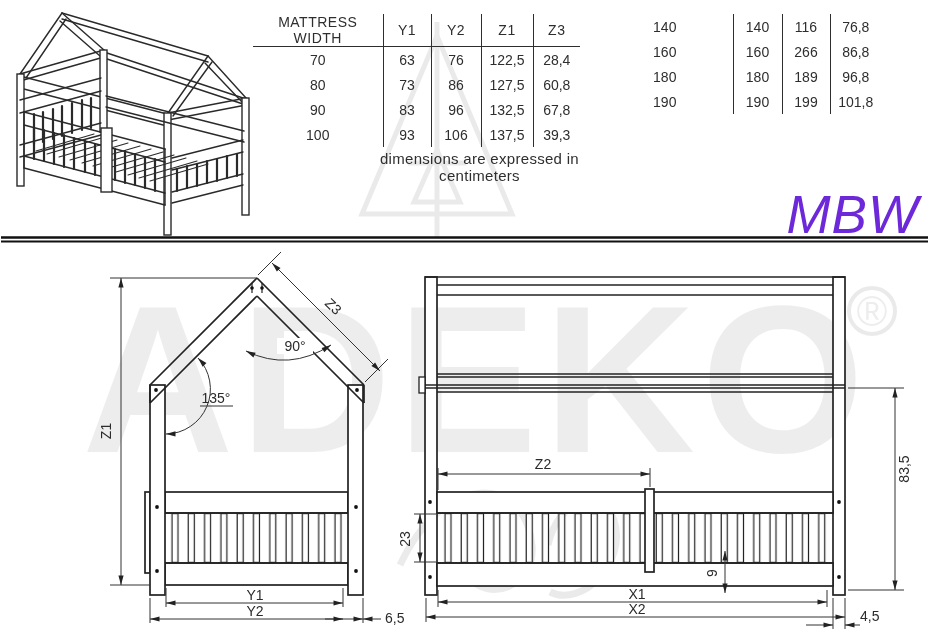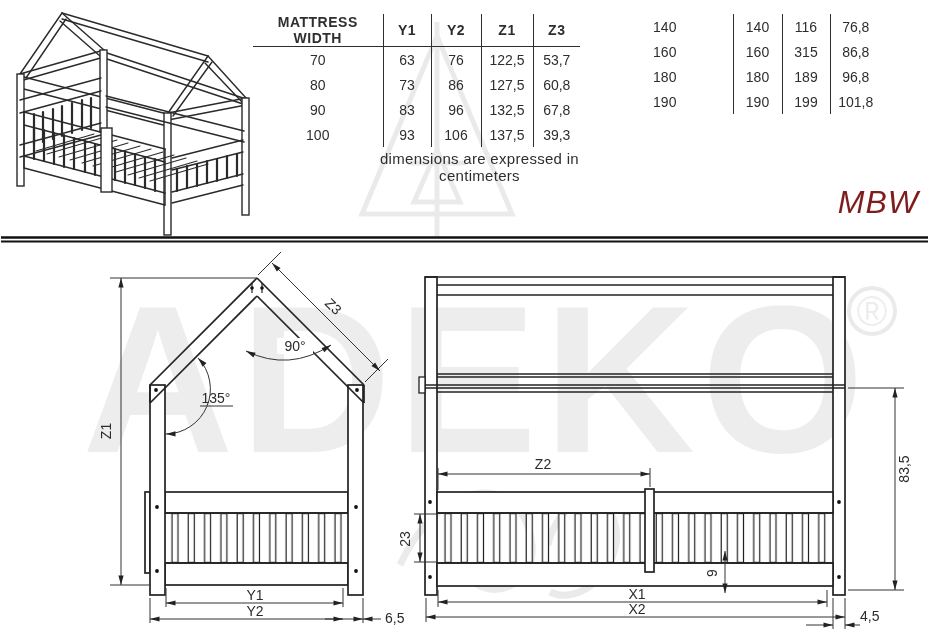--- a/index.html
+++ b/index.html
@@ -7,30 +7,30 @@
     width:930px;height:640px;position:relative;background:#ffffff;
     font-family:"Liberation Sans", sans-serif;color:#2b2b2b;overflow:hidden;
   }
   #drawing{position:absolute;left:0;top:0;z-index:1;}
   .spec-table{
     position:absolute;top:14px;z-index:3;border-collapse:collapse;table-layout:fixed;
     font-size:14px;color:#2e2e2e;background:transparent;
   }
   #width-table{left:253px;width:327px;}
   #length-table{left:597px;width:284px;}
-  .spec-table th{font-weight:bold;height:27px;text-align:center;border-bottom:1.6px solid #2e2e2e;padding:0;letter-spacing:.5px;margin-top:16px;}
+  .spec-table th{font-weight:normal;height:27px;text-align:center;border-bottom:1.6px solid #2e2e2e;padding:0;letter-spacing:.5px;margin-top:16px;}
   .spec-table td{height:25px;text-align:center;padding:0;}
   .sep{border-left:1.4px solid #2e2e2e;}
   #dim-note{
     position:absolute;left:372px;top:150px;width:215px;z-index:3;
     font-size:15px;text-align:center;color:#2e2e2e;letter-spacing:.3px;
   }
   #model-label{
     position:absolute;top:184px;right:11px;z-index:3;
-    font-size:32px;font-style:italic;font-weight:500;color:#7f1d1d;letter-spacing:1px;
+    font-size:53px;font-style:italic;font-weight:500;color:#6d28d9;letter-spacing:1px;
   }
   svg text{font-family:"Liberation Sans", sans-serif;fill:#2b2b2b;}
 </style>
 </head>
 <body>
 
 <svg id="drawing" width="930" height="640" viewBox="0 0 930 640">
   <defs>
     <marker id="arr" markerWidth="11" markerHeight="7" refX="10" refY="3" orient="auto-start-reverse" markerUnits="userSpaceOnUse">
       <path d="M0.5,0.4 L10,3 L0.5,5.6 Z" fill="#222"></path>
@@ -317,21 +317,21 @@
     <th class="sep">Y1</th>
     <th class="sep">Y2</th>
     <th class="sep">Z1</th>
     <th class="sep">Z3</th>
   </tr>
   <tr>
     <td>70</td>
     <td class="sep">63</td>
     <td class="sep">76</td>
     <td class="sep">122,5</td>
-    <td class="sep">53,7</td>
+    <td class="sep">28,4</td>
   </tr>
   <tr>
     <td>80</td>
     <td class="sep">73</td>
     <td class="sep">86</td>
     <td class="sep">127,5</td>
     <td class="sep">60,8</td>
   </tr>
   <tr>
     <td>90</td>
@@ -360,21 +360,21 @@
   <tbody>
   <tr>
     <td>140</td>
     <td class="sep">140</td>
     <td class="sep">116</td>
     <td class="sep">76,8</td>
   </tr>
   <tr>
     <td>160</td>
     <td class="sep">160</td>
-    <td class="sep">315</td>
+    <td class="sep">266</td>
     <td class="sep">86,8</td>
   </tr>
   <tr>
     <td>180</td>
     <td class="sep">180</td>
     <td class="sep">189</td>
     <td class="sep">96,8</td>
   </tr>
   <tr>
     <td>190</td>

